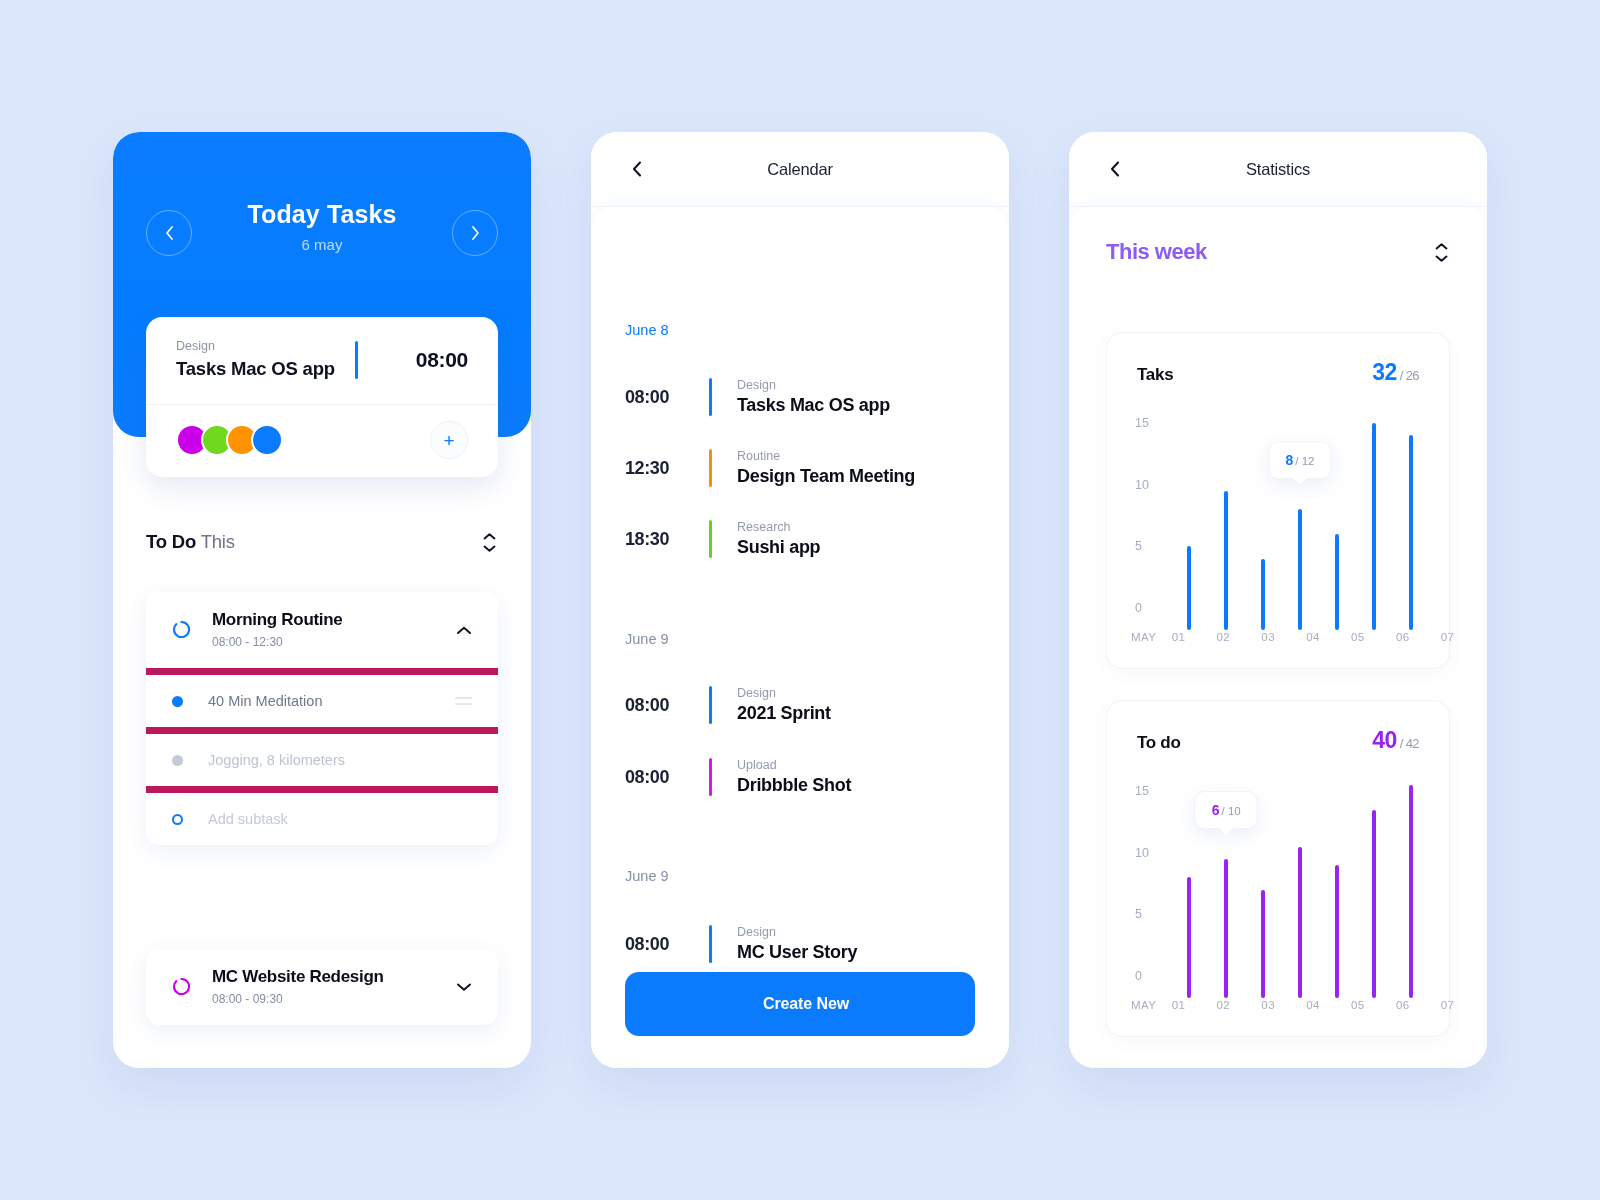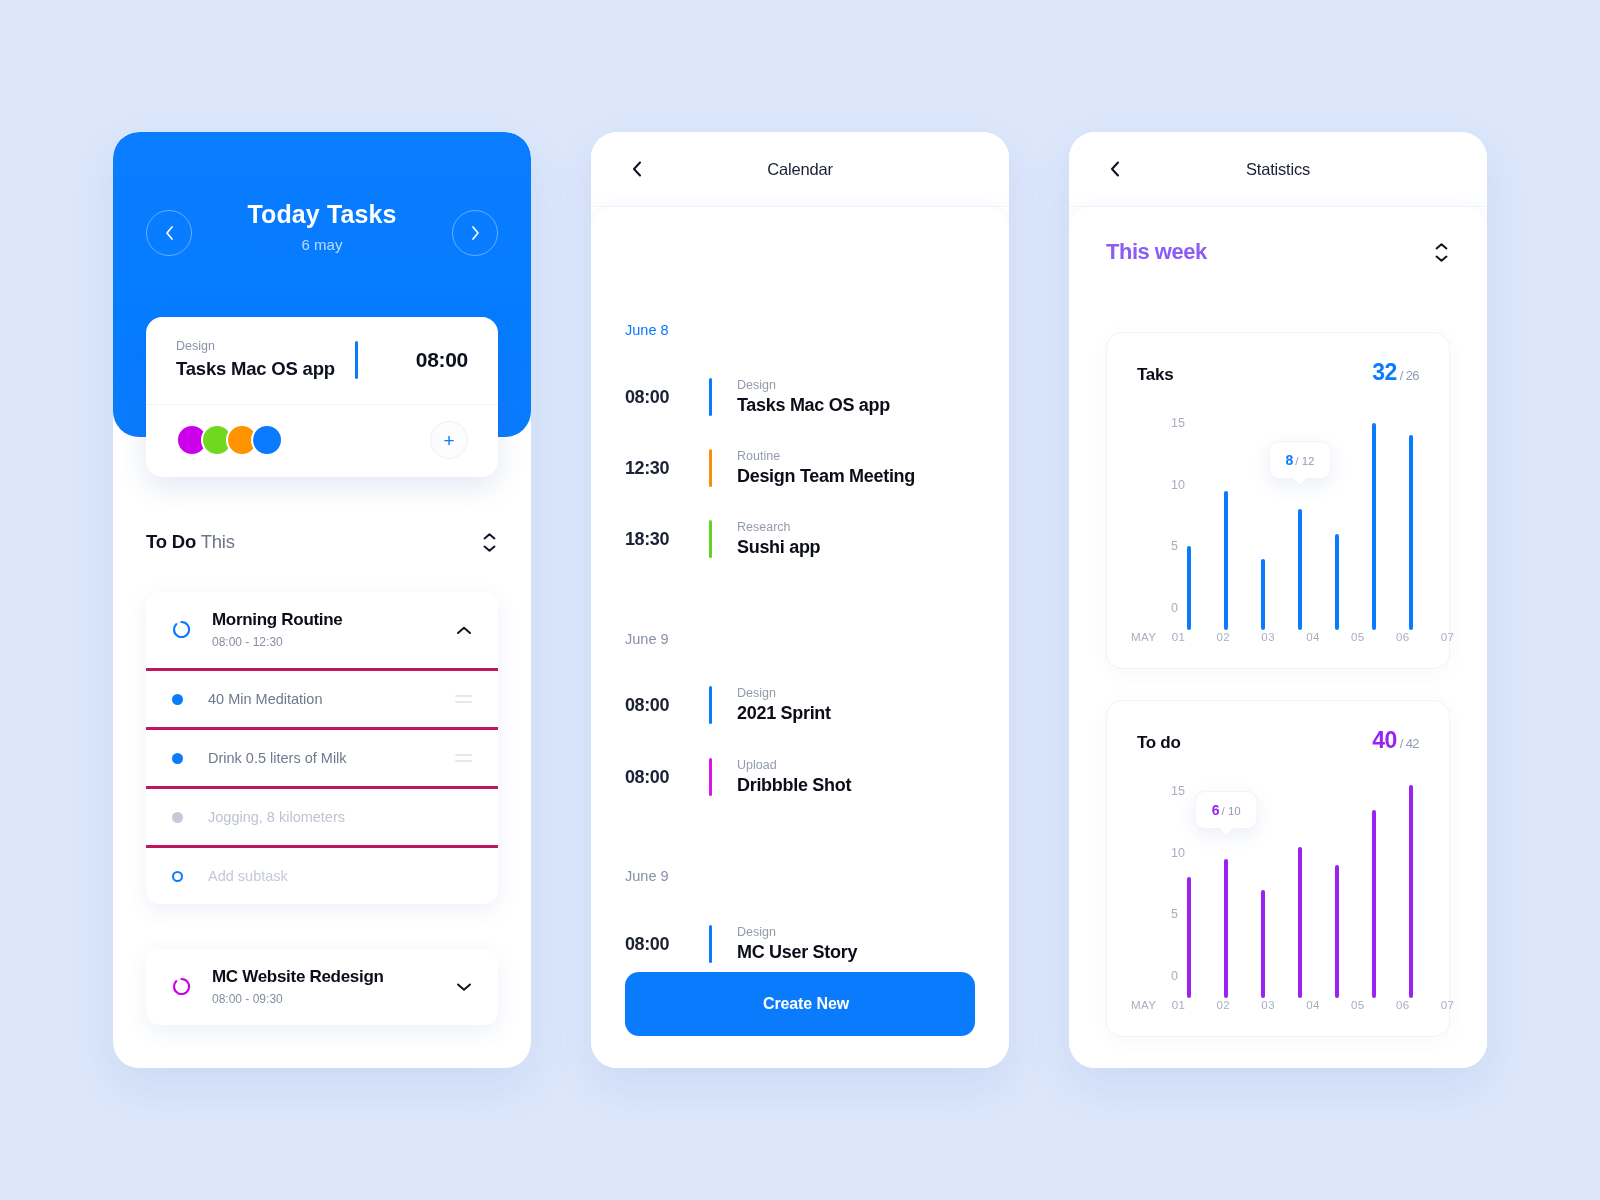--- a/index.html
+++ b/index.html
@@ -129,21 +129,21 @@
   .ring { width: 19px; height: 19px; flex: 0 0 auto; margin-right: 21px; }
   .tc-texts { flex: 1 1 auto; }
   .tc-name { font-size: 17px; font-weight: bold; color: #0b0d19; letter-spacing: -.3px; }
   .tc-range { font-size: 12px; color: #848da2; margin-top: 5px; }
   .chev { width: 16px; height: 16px; cursor: pointer; }
 
   .subtask {
     display: flex; align-items: center;
     padding: 0 26px;
     height: 59px;
-    border-top: 3px solid #be185d;
+    border-top: 7px solid #be185d;
   }
   .dot { width: 11px; height: 11px; border-radius: 50%; background: #0b7bfd; margin-right: 25px; flex: 0 0 auto; }
   .dot.muted { background: #c4cad8; }
   .dot.ring-dot { background: transparent; border: 2px solid #0b7bfd; width: 11px; height: 11px; }
   .st-label { flex: 1 1 auto; font-size: 14.5px; color: #6f788c; }
   .st-label.muted { color: #bcc3d2; }
   .st-label.placeholder { color: #c3c9d6; }
   .handle { width: 17px; display: flex; flex-direction: column; gap: 4px; cursor: grab; }
   .handle i { display: block; height: 2px; background: #e3e7ef; border-radius: 2px; }
 
@@ -206,21 +206,21 @@
   }
   .stat-card.s1 { top: 200px; height: 337px; }
   .stat-card.s2 { top: 568px; height: 337px; }
   .sc-head { display: flex; align-items: baseline; justify-content: space-between; padding: 26px 30px 0 30px; }
   .sc-title { font-size: 17px; font-weight: bold; color: #0b0d19; letter-spacing: -.3px; }
   .sc-val { font-size: 23px; font-weight: bold; letter-spacing: -.6px; }
   .sc-total { font-size: 13px; color: #939bae; font-weight: normal; margin-left: 3px; }
 
   .chart { position: absolute; left: 0; right: 0; top: 80px; bottom: 0; }
   .yaxis { position: absolute; left: 28px; top: 10px; height: 185px; width: 30px; }
-  .ytick { position: absolute; font-size: 12.5px; color: #a7aec0; transform: translateY(-50%); margin-left: 36px; }
+  .ytick { position: absolute; font-size: 12.5px; color: #a7aec0; transform: translateY(-50%); }
   .plot { position: absolute; left: 64px; right: 20px; top: 10px; height: 185px; }
   .bar-col { position: absolute; bottom: -22px; width: 26px; }
   .bar { position: absolute; bottom: 0; left: 50%; transform: translateX(-50%); width: 4px; border-radius: 2px; }
   .xaxis { position: absolute; left: 24px; right: 4px; top: 218px; height: 18px; }
   .xtick { position: absolute; font-size: 11.5px; color: #a7aec0; letter-spacing: .4px; transform: translateX(-50%); }
   .xtick.first { transform: none; }
 
   .tip {
     position: absolute;
     background: #fff;
@@ -318,28 +318,20 @@
       <div id="subtasks">
           <div class="subtask">
             <div class="dot"></div>
             <div class="st-label">40 Min Meditation</div>
             <div class="handle">
               <i></i>
               <i></i>
             </div>
           </div>
           <div class="subtask">
-            <div class="dot"></div>
-            <div class="st-label">Drink 0.5 liters of Milk</div>
-            <div class="handle">
-              <i></i>
-              <i></i>
-            </div>
-          </div>
-          <div class="subtask">
             <div class="dot muted"></div>
             <div class="st-label muted">Jogging, 8 kilometers</div>
           </div>
           <div class="subtask">
             <div class="dot ring-dot"></div>
             <div class="st-label placeholder">Add  subtask</div>
           </div>
         </div>
     </div>
 

